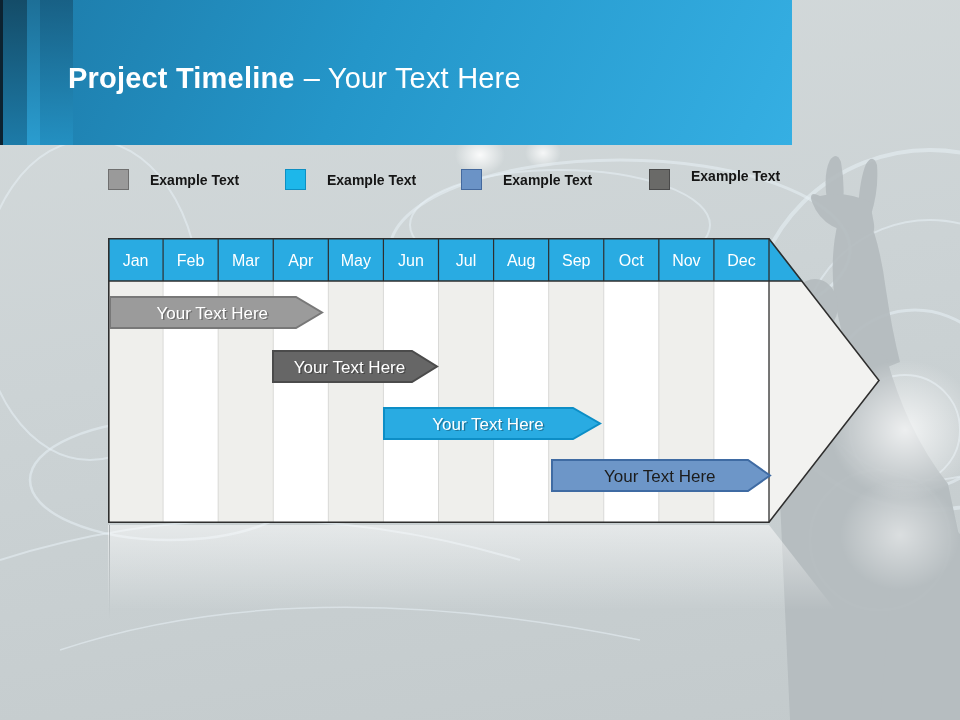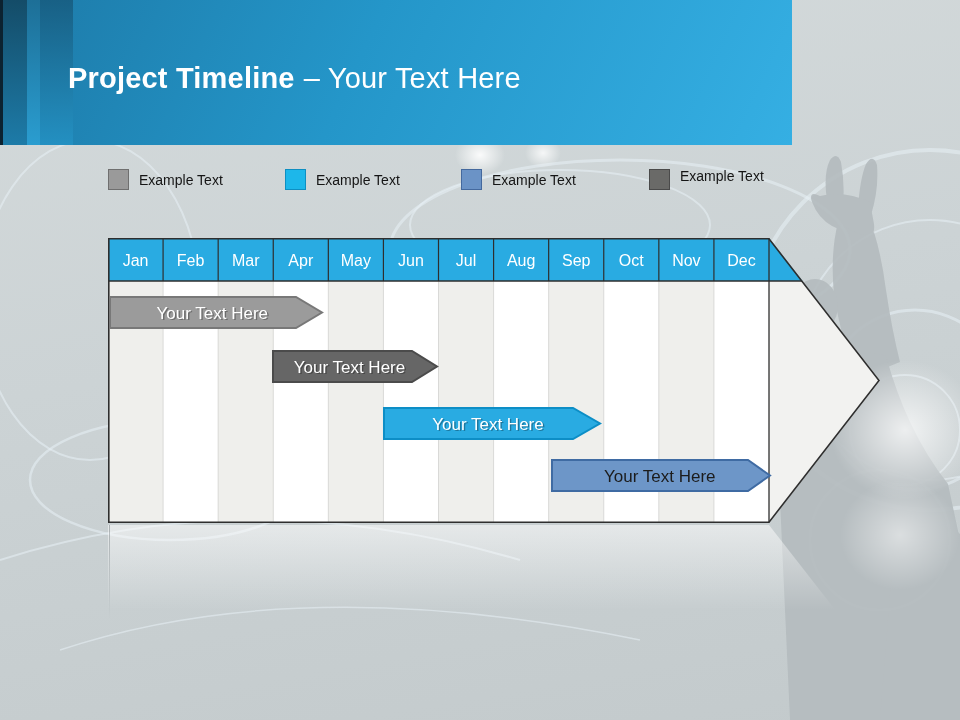--- a/index.html
+++ b/index.html
@@ -29,21 +29,21 @@
   .edge.e2 { left:27px; width:13px; background:linear-gradient(180deg,#1d6f97,#2a9dd0); }
   .edge.e3 { left:40px; width:33px; background:linear-gradient(180deg,#175b7e,#2492c4); opacity:.85; }
   .title { position:absolute; left:68px; top:62px; white-space:nowrap;
            font-size:29px; color:#ffffff; letter-spacing:.2px; }
   .title .tb { font-weight:bold; }
   .title .tr { font-weight:normal; margin-left:9px; }
 
   
   .legend-item { position:absolute; top:167px; height:26px; }
   .legend-swatch { position:absolute; left:0; top:2px; width:21px; height:21px; border:1px solid #555; }
-  .legend-label { position:absolute; left:31px; top:5px; font-size:14px; font-weight:normal; color:#151515;
+  .legend-label { position:absolute; left:42px; top:5px; font-size:14px; font-weight:bold; color:#151515;
                   white-space:nowrap; }
   .legend-item.raised .legend-label { top:1px; }
 
   
   .timeline { position:absolute; left:108px; top:238px; width:774px; height:216px; }
   .timeline svg { display:block; }
   .month-label { font-size:16px; fill:#ffffff; }
 
   
   .reflection { position:absolute; left:108px; top:525px; width:772px; height:100px;

